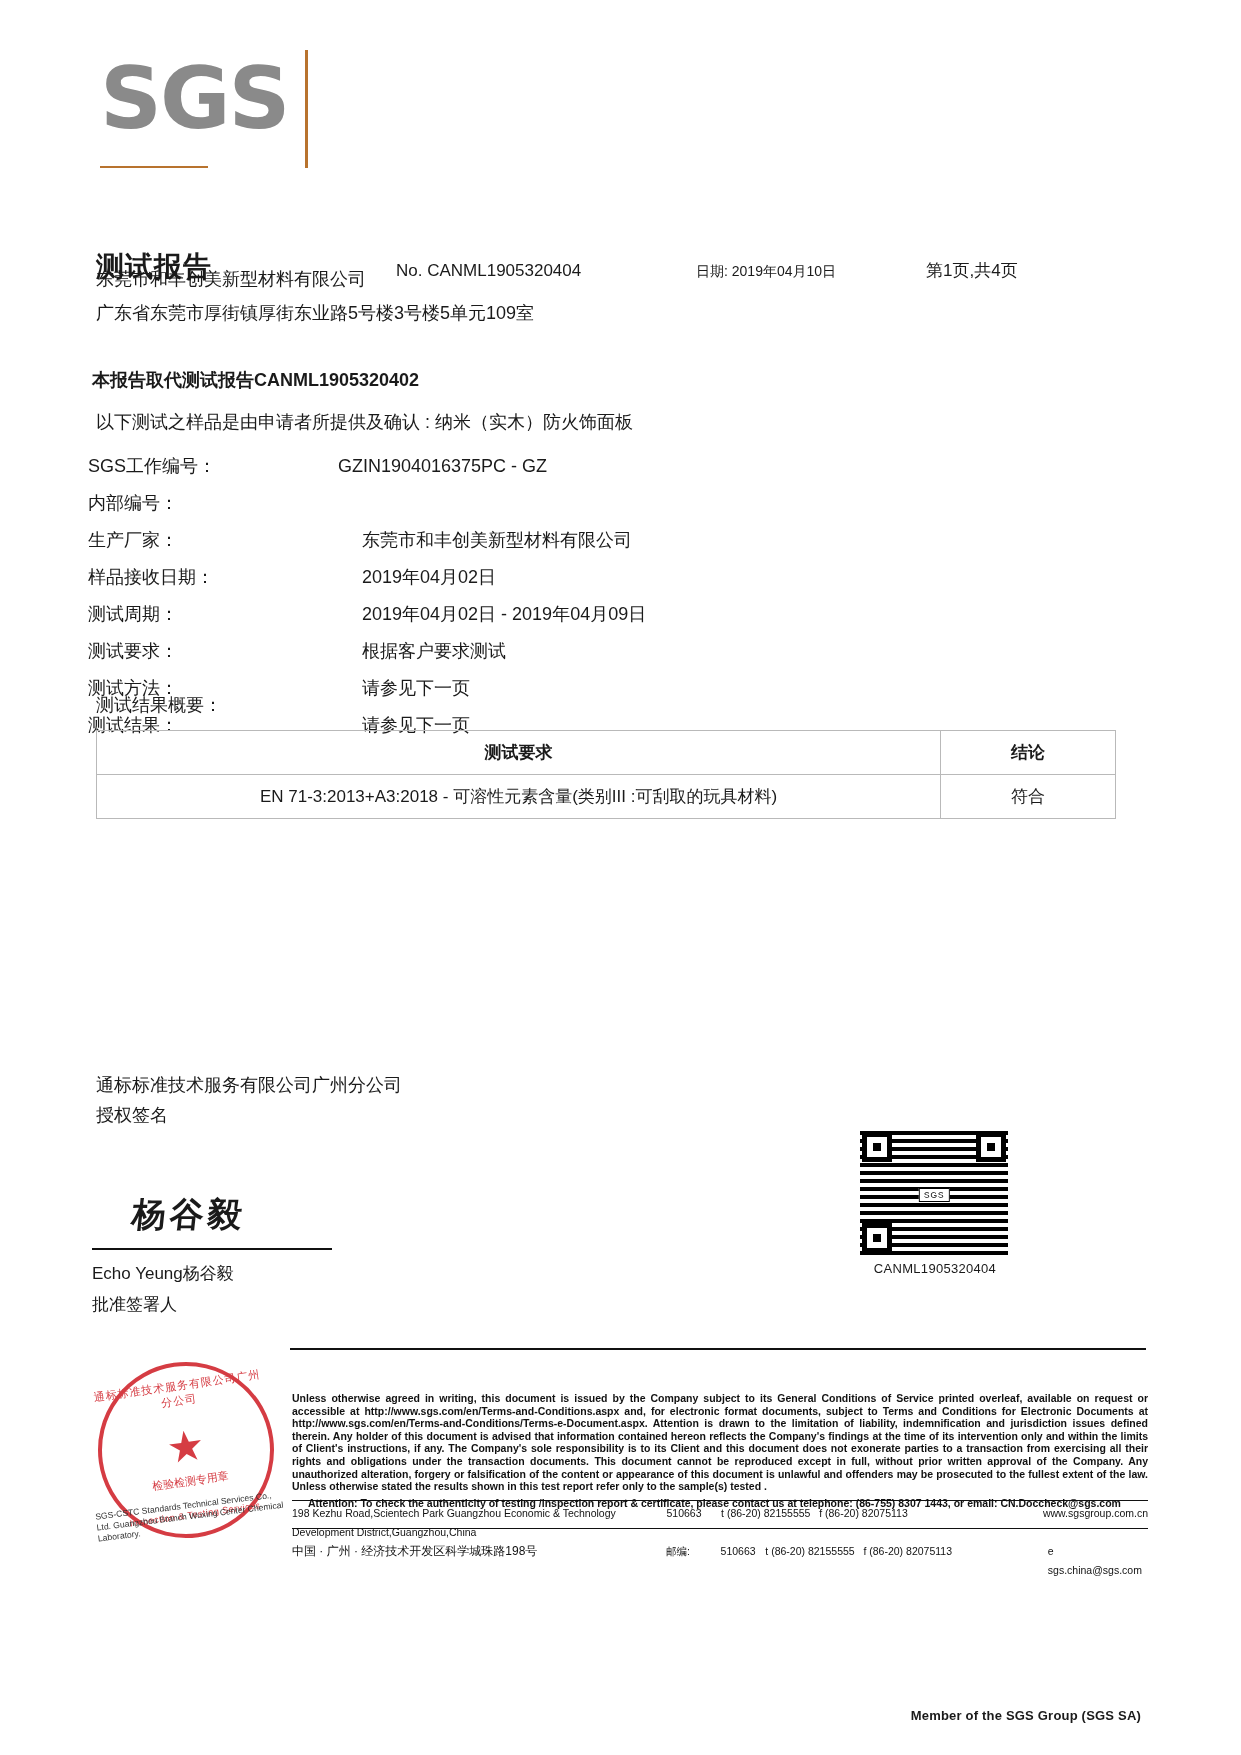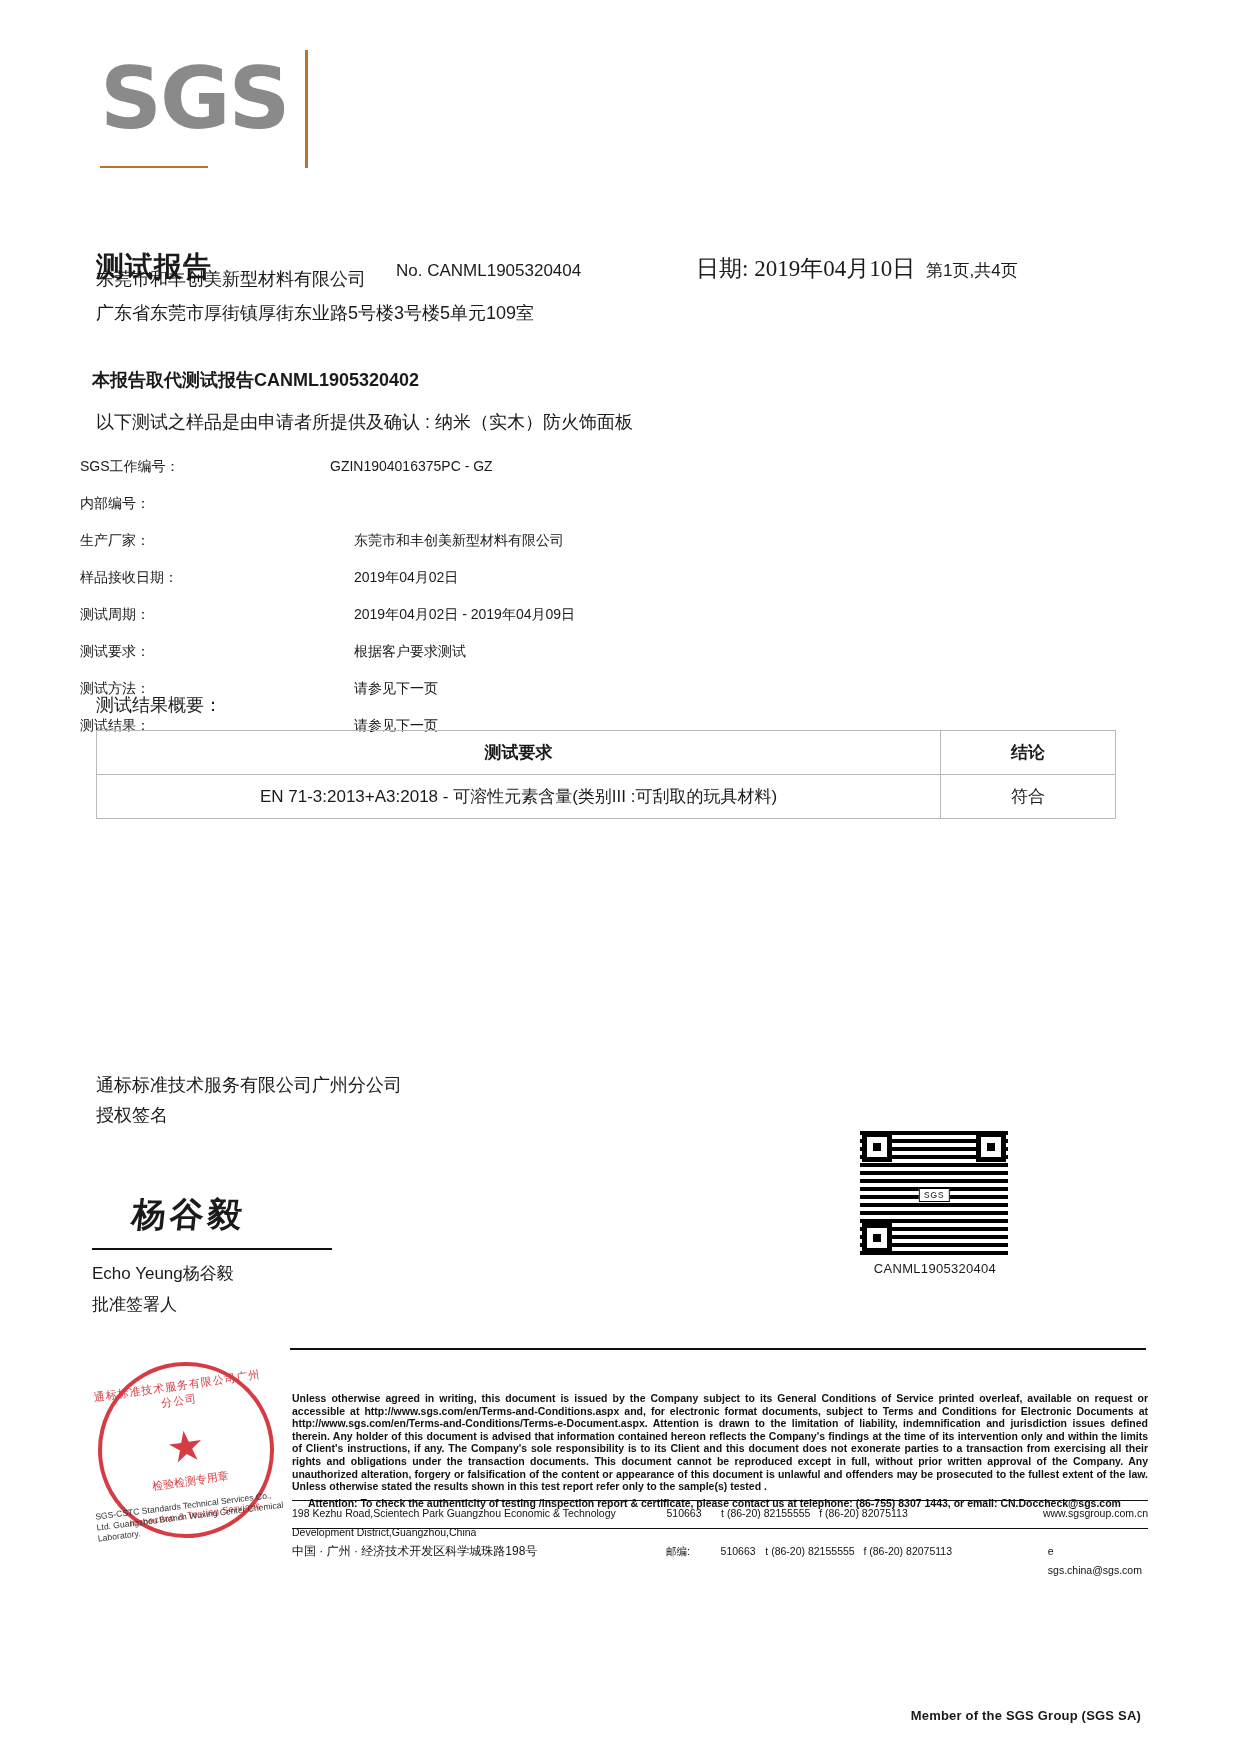--- a/index.html
+++ b/index.html
@@ -68,24 +68,23 @@
     font-weight: bold;
     letter-spacing: 1px;
     width: 300px;
     margin-top: 48px;
   }
   .doc-no {
     font-size: 17px;
     width: 300px;
   }
   .doc-date {
-    font-size: 23px;
+    font-size: 14px;
     width: 230px;
     text-align: left;
-    font-family: Liberation Serif, serif;
   }
   .doc-page {
     font-size: 17px;
     text-align: left;
   }
 
   
   .client {
     position: absolute;
     left: 96px;
@@ -105,24 +104,24 @@
   .sample-line {
     position: absolute;
     left: 96px;
     top: 410px;
     font-size: 18px;
   }
 
   
   .fields {
     position: absolute;
-    left: 80px;
+    left: 88px;
     top: 448px;
     width: 900px;
-    font-size: 14px;
+    font-size: 18px;
   }
   .field-row {
     display: flex;
     line-height: 37px;
   }
   .field-label { width: 250px; }
   .field-value { flex: 1; }
   .indent-1 { padding-left: 0px; }
   .indent-2 { padding-left: 24px; }
 

